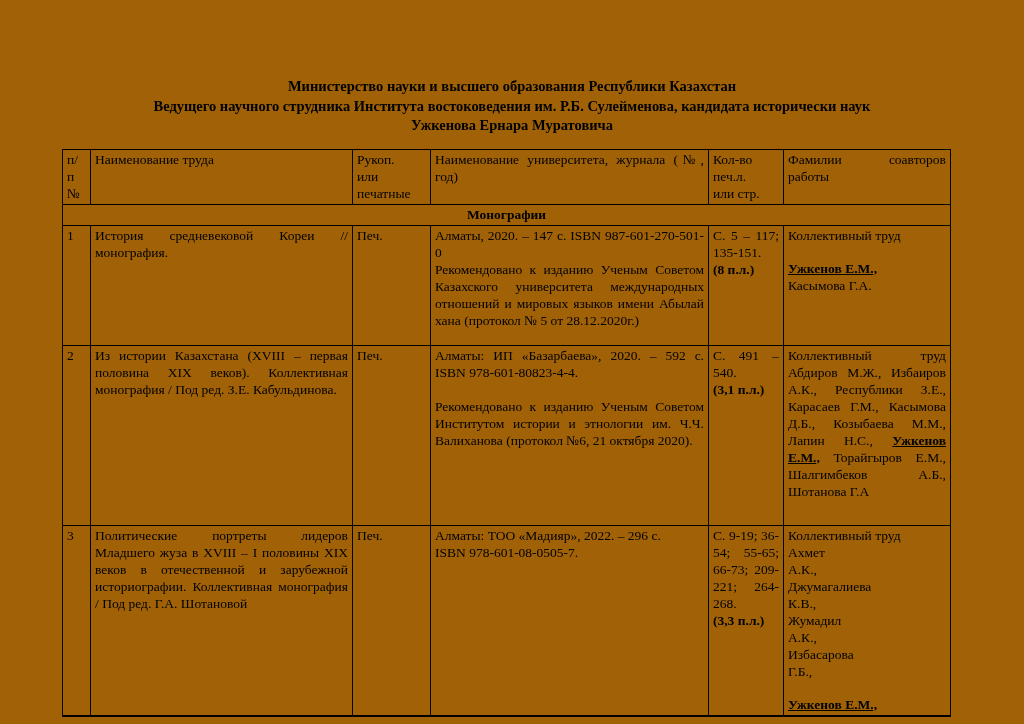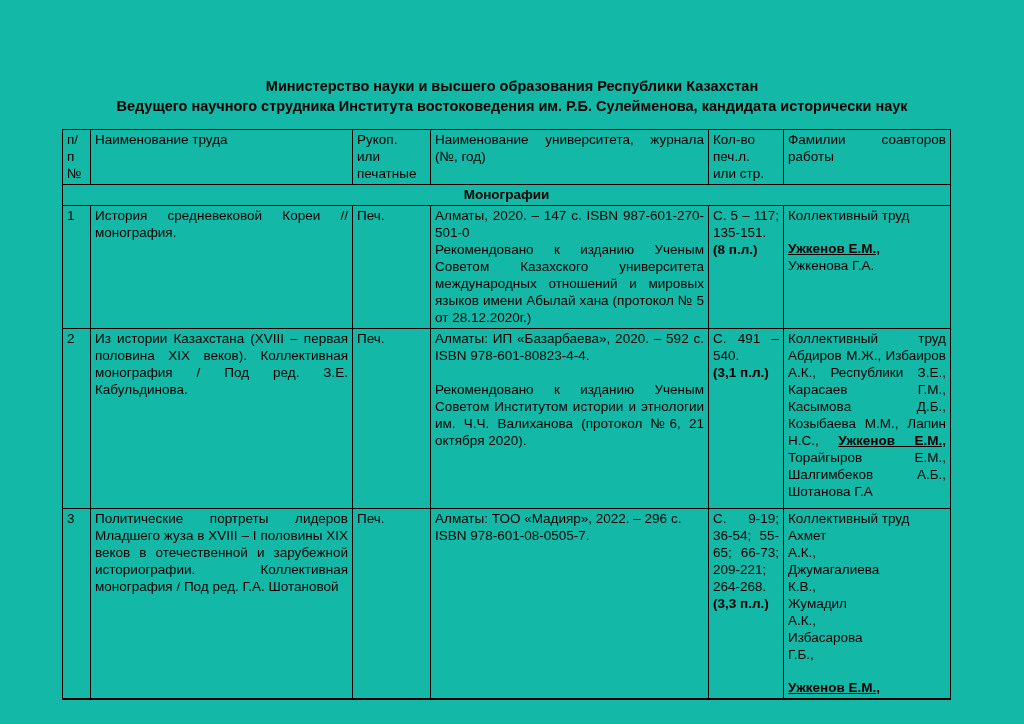--- a/index.html
+++ b/index.html
@@ -1,23 +1,23 @@
 <!DOCTYPE html>
 <html><head>
 <meta charset="utf-8">
 <style>
   * { margin: 0; padding: 0; box-sizing: border-box; }
   html, body { background: #ffffff; }
   .page {
     position: relative;
     width: 1024px;
     height: 724px;
-    background: #14b8a6;
+    background: #a16207;
     color: #000000;
-    font-family: Liberation Sans, sans-serif;
+    font-family: Liberation Serif, serif;
     overflow: hidden;
   }
   .doc-header {
     padding-top: 77px;
     text-align: center;
     font-weight: bold;
     font-size: 14.5px;
     line-height: 19.5px;
   }
   .doc-header .title-line { white-space: nowrap; }
@@ -49,20 +49,21 @@
   tr.h-r3    { height: 101px; }
 </style>
 </head>
 <body>
 
 <div class="page">
 
   <div class="doc-header">
     <div class="title-line">Министерство науки и высшего образования Республики Казахстан</div>
     <div class="title-line">Ведущего научного струдника Института востоковедения им. Р.Б. Сулейменова, кандидата исторически наук</div>
+    <div class="title-line">Ужкенова Ернара Муратовича</div>
   </div>
 
   <table class="pub-table">
     <colgroup>
       <col style="width:28px">
         <col style="width:262px">
         <col style="width:78px">
       <col style="width:278px">
         <col style="width:75px">
         <col style="width:167px">
@@ -94,21 +95,21 @@
       <td>Печ.</td>
       <td class="justify preline">Алматы, 2020. – 147 с. ISBN 987-601-270-501-0
 Рекомендовано к изданию Ученым Советом Казахского университета международных отношений и мировых языков имени Абылай хана (протокол № 5 от 28.12.2020г.)</td>
       <td>
         <div class="justify">С. 5 – 117; 135-151.</div>
         <div class="bold">(8 п.л.)</div>
       </td>
       <td>
         <div>Коллективный труд</div>
         <div class="hl">Ужкенов Е.М.,</div>
-        <div>Ужкенова Г.А.</div>
+        <div>Касымова Г.А.</div>
       </td>
     </tr>
 
     <tr class="h-r2">
       <td>2</td>
       <td class="justify">Из истории Казахстана (XVIII – первая половина XIX веков). Коллективная монография / Под ред. З.Е. Кабульдинова.</td>
       <td>Печ.</td>
       <td class="justify preline">Алматы: ИП «Базарбаева», 2020. – 592 с. ISBN 978-601-80823-4-4.
 
 Рекомендовано к изданию Ученым Советом Институтом истории и этнологии им. Ч.Ч. Валиханова (протокол №6, 21 октября 2020).</td>

